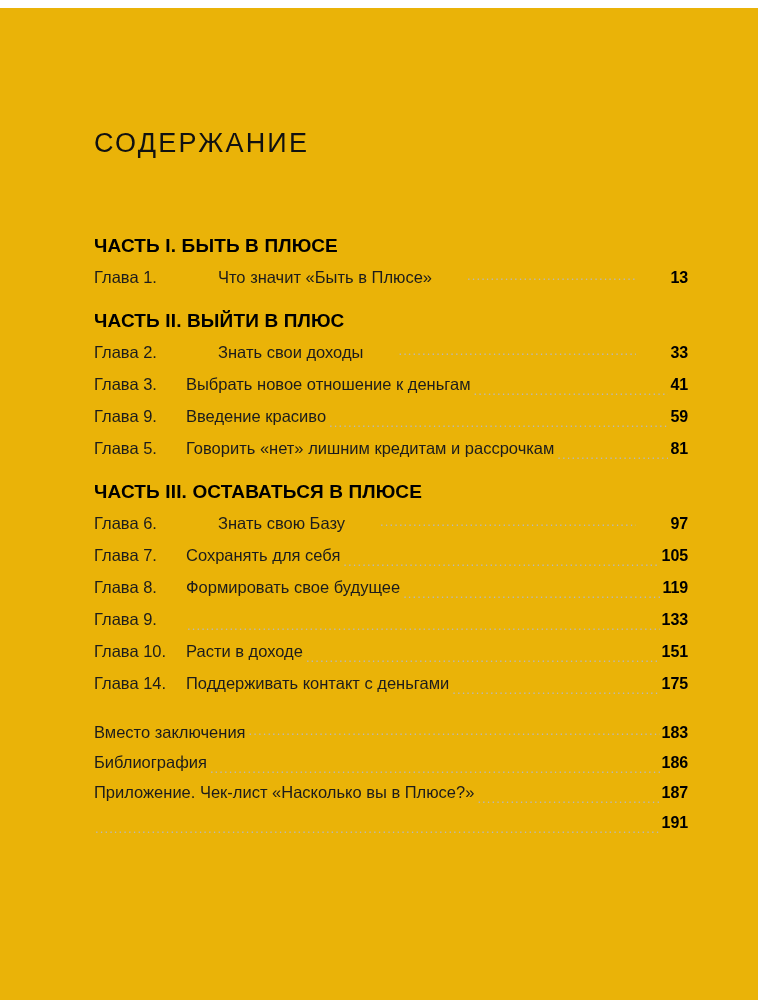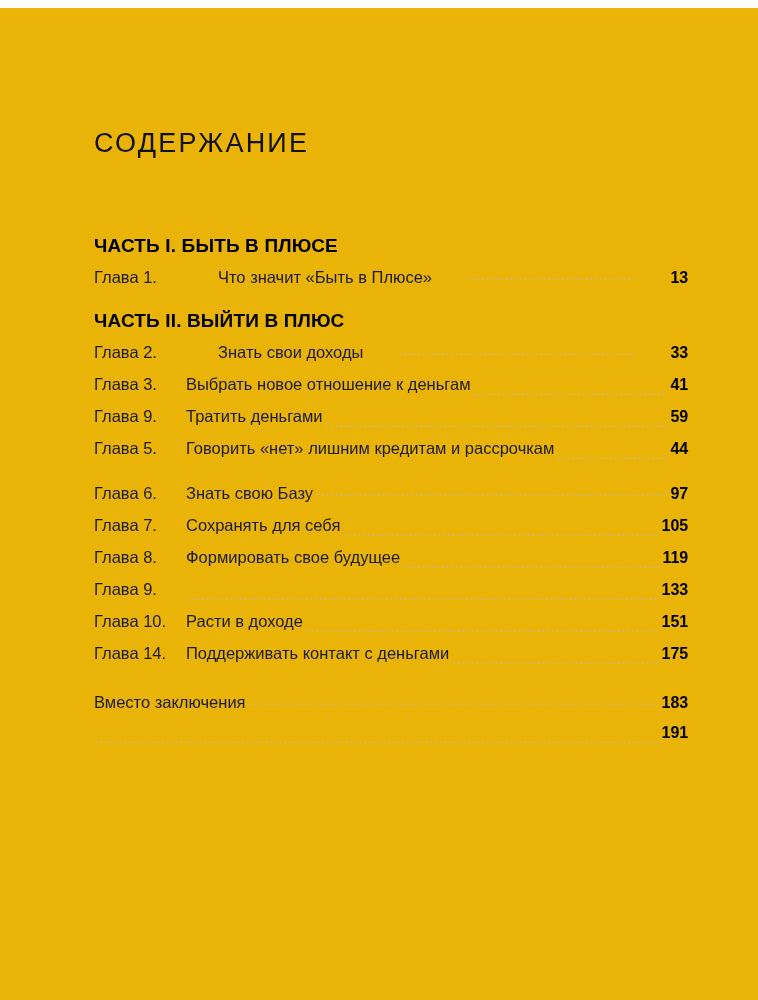--- a/index.html
+++ b/index.html
@@ -161,33 +161,34 @@
           <span class="page-num">33</span>
         </div>
         <div class="row">
           <span class="chap-label">Глава 3.</span>
           <span class="entry-title">Выбрать новое отношение к деньгам</span>
           <span class="leader"></span>
           <span class="page-num">41</span>
         </div>
         <div class="row">
           <span class="chap-label">Глава 9.</span>
-          <span class="entry-title">Тратить деньгами</span>
+          <span class="entry-title">Введение красиво</span>
           <span class="leader"></span>
           <span class="page-num">59</span>
         </div>
         <div class="row">
           <span class="chap-label">Глава 5.</span>
           <span class="entry-title">Говорить «нет» лишним кредитам и рассрочкам</span>
           <span class="leader"></span>
-          <span class="page-num">44</span>
+          <span class="page-num">81</span>
         </div>
       </div>
 
       <div class="block-part">
+        <div class="part-heading">ЧАСТЬ III. ОСТАВАТЬСЯ В ПЛЮСЕ</div>
 
         <div class="row">
           <span class="chap-label">Глава 6.</span>
           <span class="entry-title">Знать свою Базу</span>
           <span class="leader"></span>
           <span class="page-num">97</span>
         </div>
         <div class="row">
           <span class="chap-label">Глава 7.</span>
           <span class="entry-title">Сохранять для себя</span>
@@ -217,20 +218,30 @@
           <span class="leader"></span>
           <span class="page-num">175</span>
         </div>
       </div>
 
       <div class="block-back">
         <div class="row">
           <span class="entry-title">Вместо заключения</span>
           <span class="leader"></span>
           <span class="page-num">183</span>
+        </div>
+        <div class="row">
+          <span class="entry-title">Библиография</span>
+          <span class="leader"></span>
+          <span class="page-num">186</span>
+        </div>
+        <div class="row">
+          <span class="entry-title">Приложение. Чек-лист «Насколько вы в Плюсе?»</span>
+          <span class="leader"></span>
+          <span class="page-num">187</span>
         </div>
         <div class="row">
           <span class="leader"></span>
           <span class="page-num">191</span>
         </div>
       </div>
 
     </div>
   </div>
 </div>

